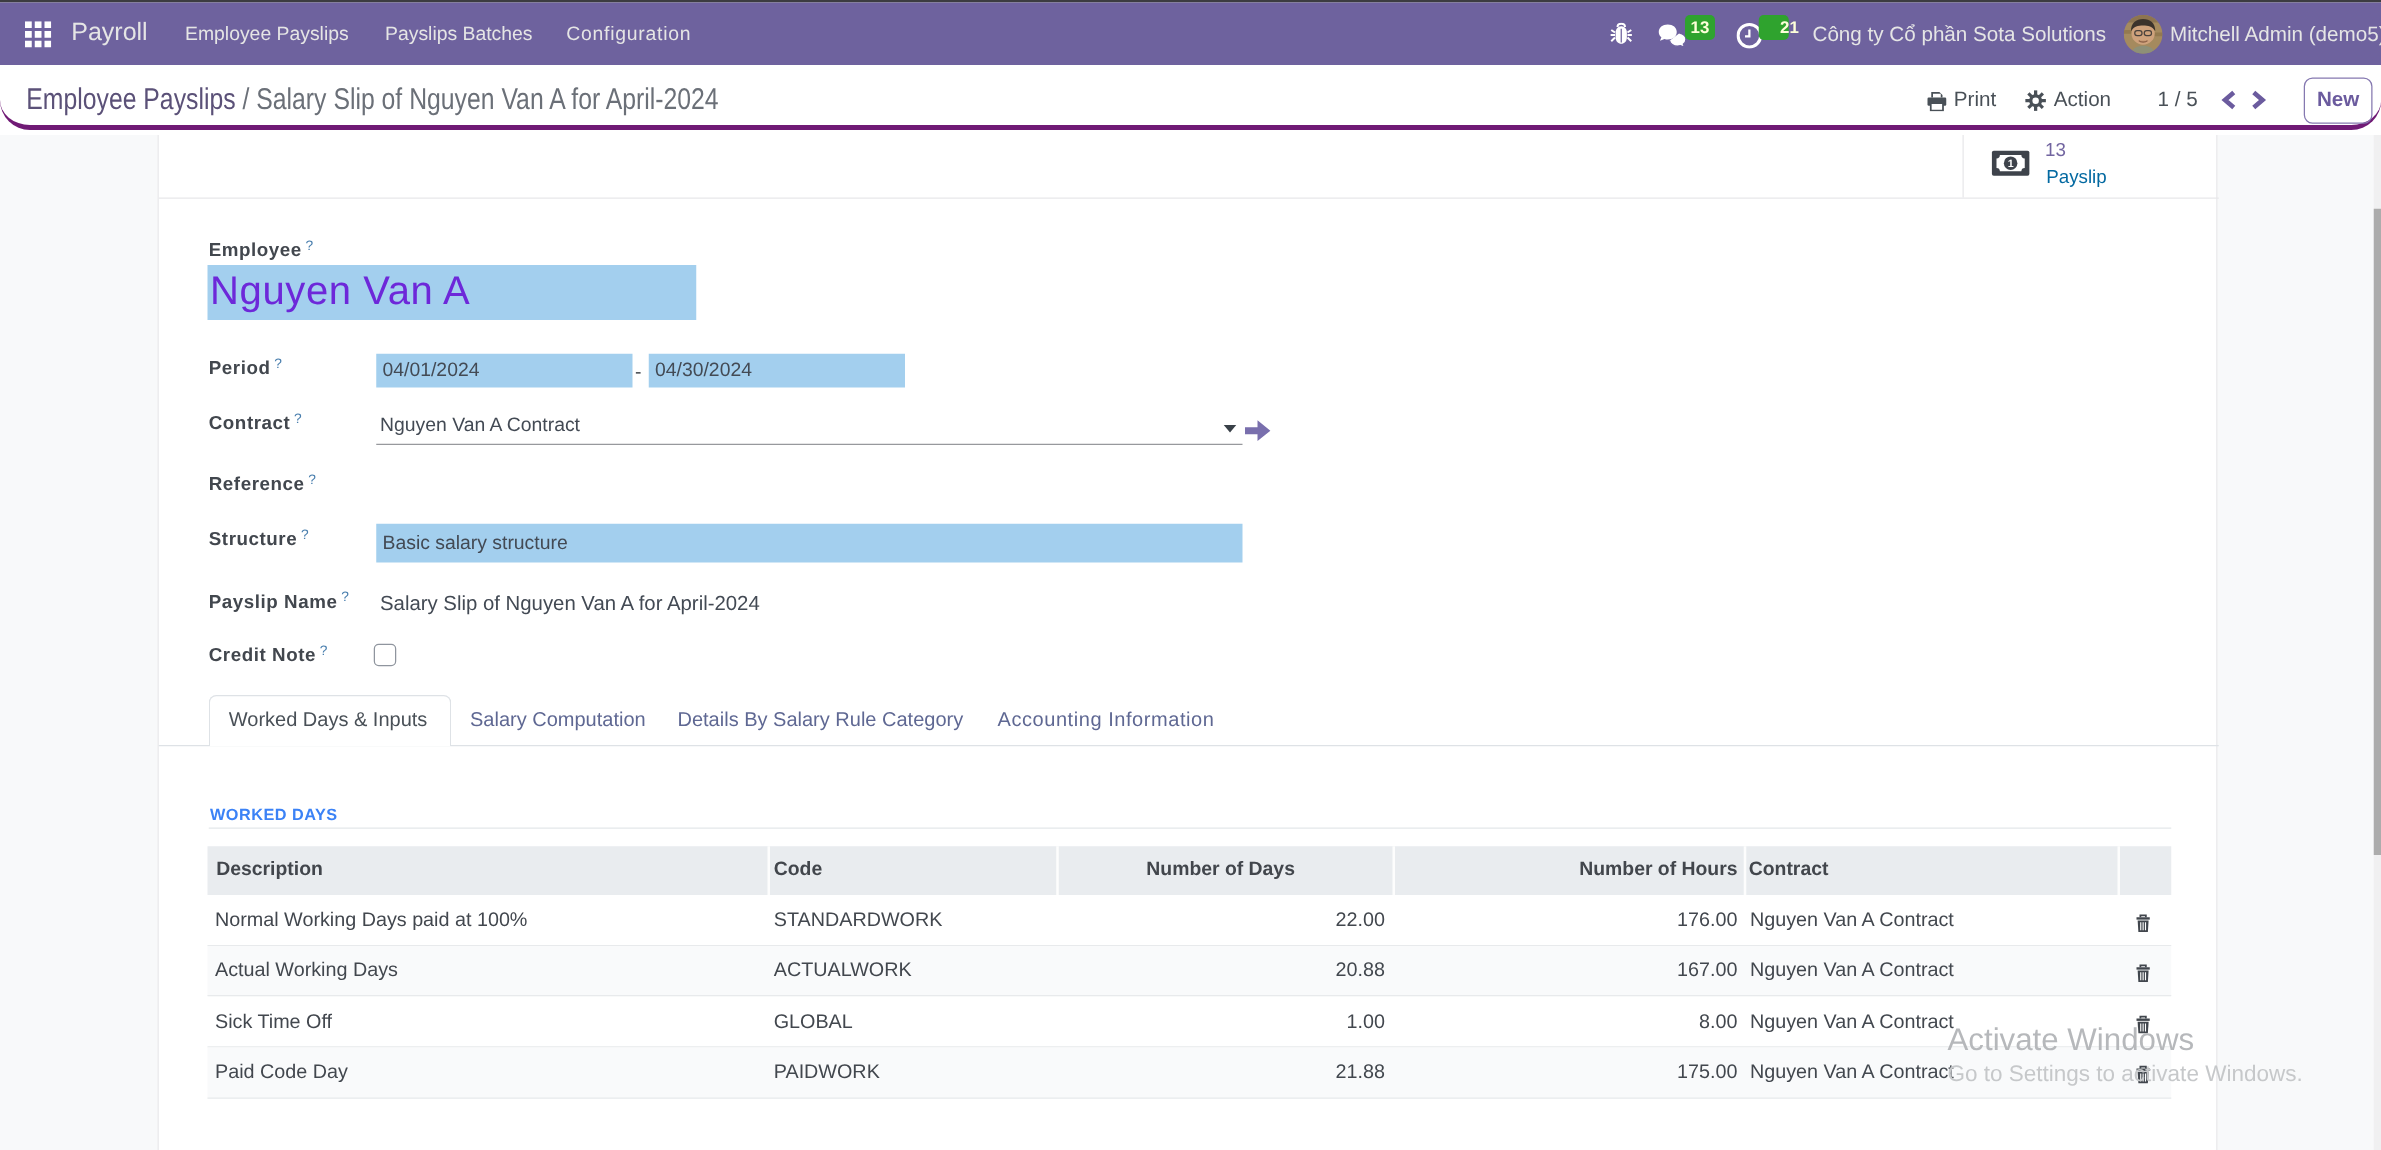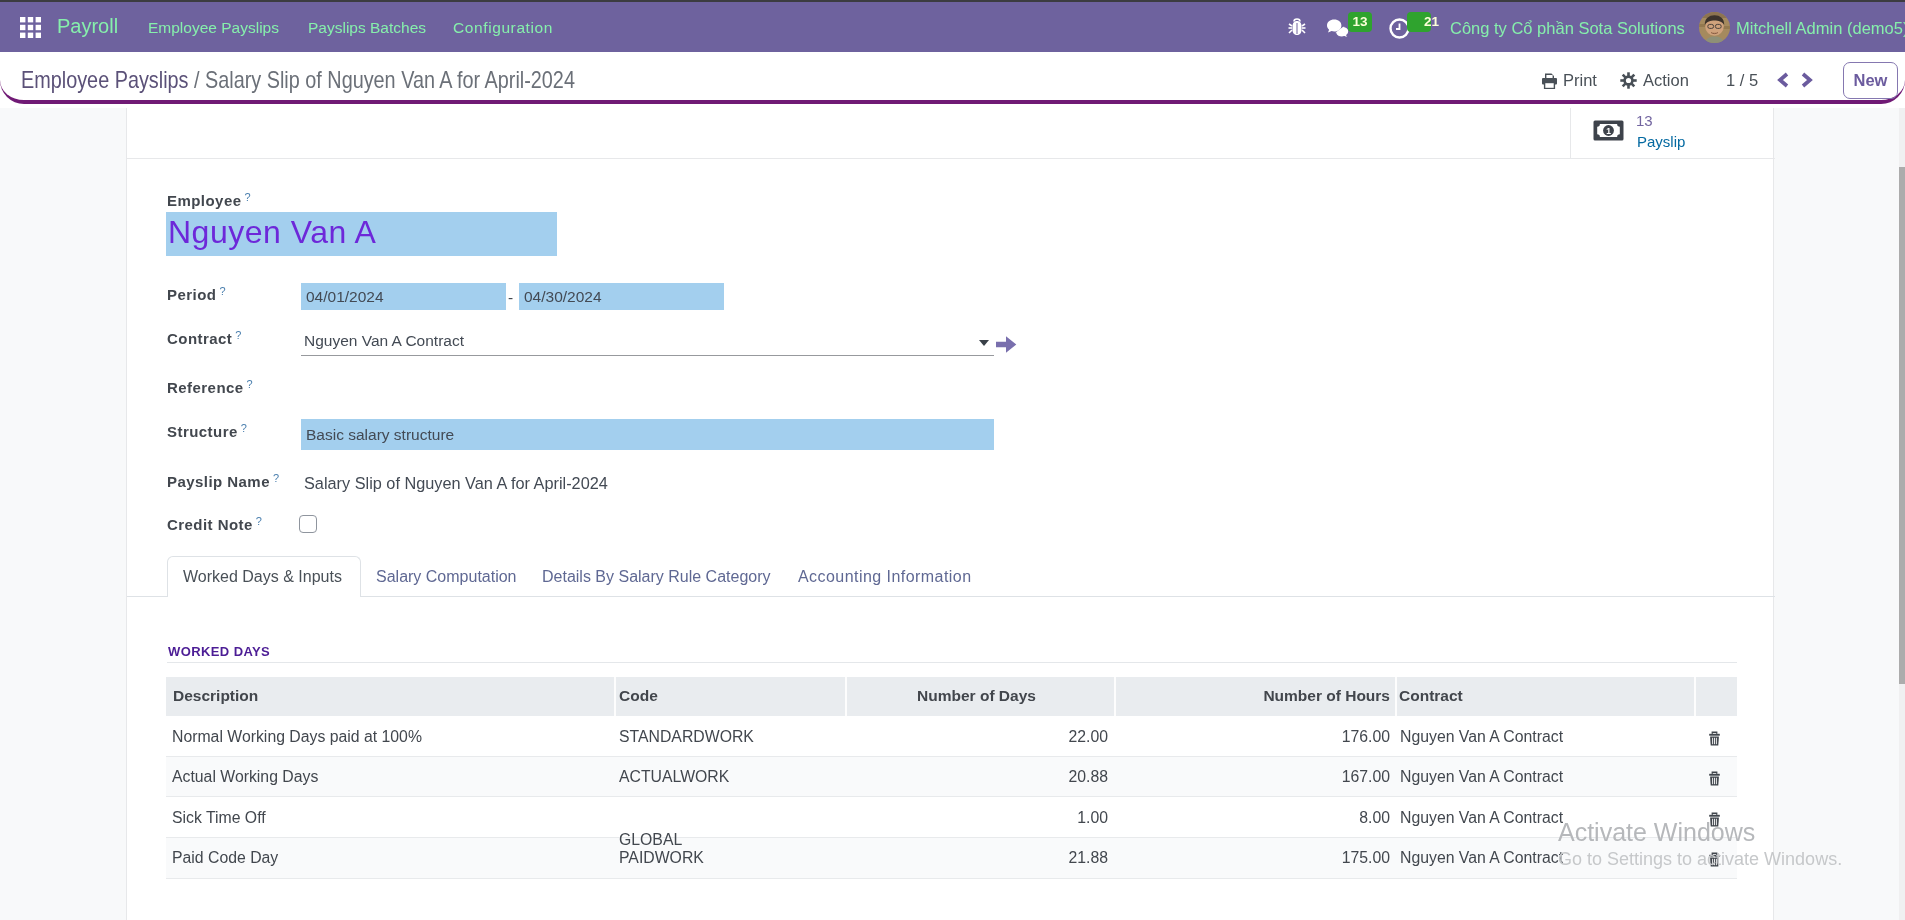--- a/index.html
+++ b/index.html
@@ -1,21 +1,21 @@
 <!DOCTYPE html>
 <html><head>
 <meta charset="utf-8">
 <style>
 * { margin:0; padding:0; box-sizing:border-box; }
 html,body { width:1905px; height:920px; overflow:hidden; background:#fff;
   font-family:"Liberation Sans",sans-serif; }
 .abs { position:absolute; }
 #topstrip { position:absolute; left:0; top:0; width:1905px; height:2px; background:#3c3c40; }
 #nav { position:absolute; left:0; top:2px; width:1905px; height:50px; background:#6e629e; overflow:hidden; }
-#nav .white { color:#86efac; }
+#nav .white { color:#e5e5e5; }
 #crumb { position:absolute; left:0; top:52px; width:1905px; height:52px; background:#fff; border-bottom:4px solid #701a75;border-radius:24px; }
 #content { position:absolute; left:0; top:108px; width:1905px; height:812px; background:#f8f9fa; }
 #sheet { position:absolute; left:126px; top:0; width:1648px; height:812px; background:#fff; border-left:1px solid #e7e8ea; border-right:1px solid #e7e8ea; }
 .lbl { position:absolute; font-size:15px; font-weight:700; color:#42474e; letter-spacing:0.45px; }
 .q { font-weight:400; font-size:11px; color:#4a7fae; position:relative; top:-5px; margin-left:3px; }
 .hl { background:#a3cfee; }
 .val { font-size:15.5px; color:#434a54; }
 .tab-inactive { color:#5f6893; font-size:16px; }
 .th { position:absolute; font-size:15.5px; font-weight:700; color:#42464c; }
 .td { position:absolute; font-size:15.8px; color:#42474e; white-space:nowrap; }
@@ -169,21 +169,21 @@
     <div class="lbl" style="left:40px;top:408px;">Credit Note<span class="q">?</span></div>
     <div class="abs" style="left:172px;top:407px;width:18px;height:18px;border:1.5px solid #8f959e;border-radius:4px;background:#fff;"></div>
 
     <div class="abs" style="left:0;top:488px;width:1648px;height:1px;background:#dee2e6;"></div>
     <div class="abs" style="left:40px;top:448px;width:194px;height:41px;background:#fff;border:1px solid #dee2e6;border-bottom:none;border-radius:6px 6px 0 0;"></div>
     <div class="abs" style="left:56px;top:460px;font-size:16px;color:#495057;">Worked Days &amp; Inputs</div>
     <div class="abs tab-inactive" style="left:249px;top:460px;">Salary Computation</div>
     <div class="abs tab-inactive" style="left:415px;top:460px;">Details By Salary Rule Category</div>
     <div class="abs tab-inactive" style="left:671px;top:460px;letter-spacing:0.45px;">Accounting Information</div>
 
-    <div class="abs" style="left:41px;top:536px;font-size:13px;font-weight:700;color:#4c1d95;letter-spacing:0.4px;">WORKED DAYS</div>
+    <div class="abs" style="left:41px;top:536px;font-size:13px;font-weight:700;color:#3b82f6;letter-spacing:0.4px;">WORKED DAYS</div>
     <div class="abs" style="left:40px;top:554px;width:1570px;height:1px;background:#e4e7ea;"></div>
 
     <div class="abs" style="left:39px;top:569px;width:1571px;height:39px;background:#e9ecef;"></div>
     <div class="abs" style="left:487px;top:569px;width:2px;height:39px;background:#fdfdfd;"></div>
     <div class="abs" style="left:718px;top:569px;width:2px;height:39px;background:#fdfdfd;"></div>
     <div class="abs" style="left:987px;top:569px;width:2px;height:39px;background:#fdfdfd;"></div>
     <div class="abs" style="left:1268px;top:569px;width:2px;height:39px;background:#fdfdfd;"></div>
     <div class="abs" style="left:1567px;top:569px;width:2px;height:39px;background:#fdfdfd;"></div>
     <div class="th" style="left:46px;top:579px;">Description</div>
     <div class="th" style="left:492px;top:579px;">Code</div>
@@ -198,21 +198,21 @@
     <div class="td" style="left:492px;top:620px;">STANDARDWORK</div>
     <div class="td" style="left:718px;top:620px;width:263px;text-align:right;">22.00</div>
     <div class="td" style="left:987px;top:620px;width:276px;text-align:right;">176.00</div>
     <div class="td" style="left:1273px;top:620px;">Nguyen Van A Contract</div>
     <div class="td" style="left:45px;top:660px;">Actual Working Days</div>
     <div class="td" style="left:492px;top:660px;text-align:right;">ACTUALWORK</div>
     <div class="td" style="left:718px;top:660px;width:263px;text-align:right;">20.88</div>
     <div class="td" style="left:987px;top:660px;width:276px;text-align:right;">167.00</div>
     <div class="td" style="left:1273px;top:660px;">Nguyen Van A Contract</div>
     <div class="td" style="left:45px;top:701px;">Sick Time Off</div>
-    <div class="td" style="left:492px;top:701px;margin-top:22px;">GLOBAL</div>
+    <div class="td" style="left:492px;top:701px;">GLOBAL</div>
     <div class="td" style="left:718px;top:701px;width:263px;text-align:right;">1.00</div>
     <div class="td" style="left:987px;top:701px;width:276px;text-align:right;">8.00</div>
     <div class="td" style="left:1273px;top:701px;">Nguyen Van A Contract</div>
     <div class="td" style="left:45px;top:741px;">Paid Code Day</div>
     <div class="td" style="left:492px;top:741px;">PAIDWORK</div>
     <div class="td" style="left:718px;top:741px;width:263px;text-align:right;">21.88</div>
     <div class="td" style="left:987px;top:741px;width:276px;text-align:right;">175.00</div>
     <div class="td" style="left:1273px;top:741px;">Nguyen Van A Contract</div>
     <svg class="trash" style="left:1581px;top:623px;">
         <use href="#trashico"></use>

